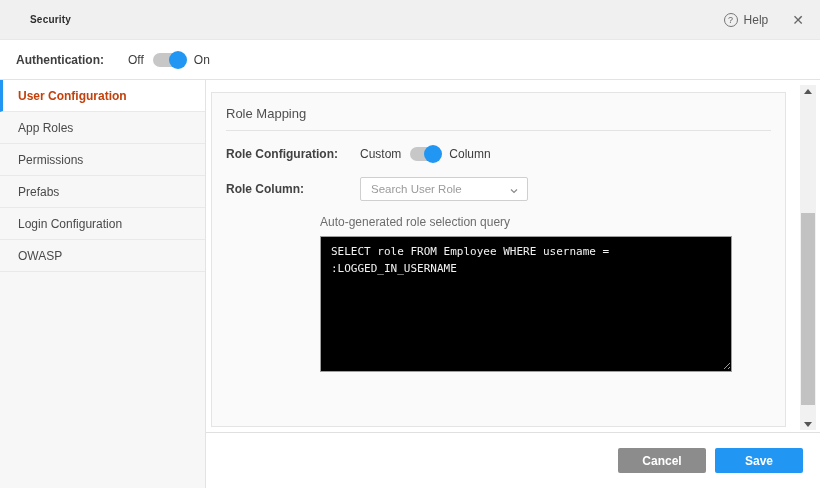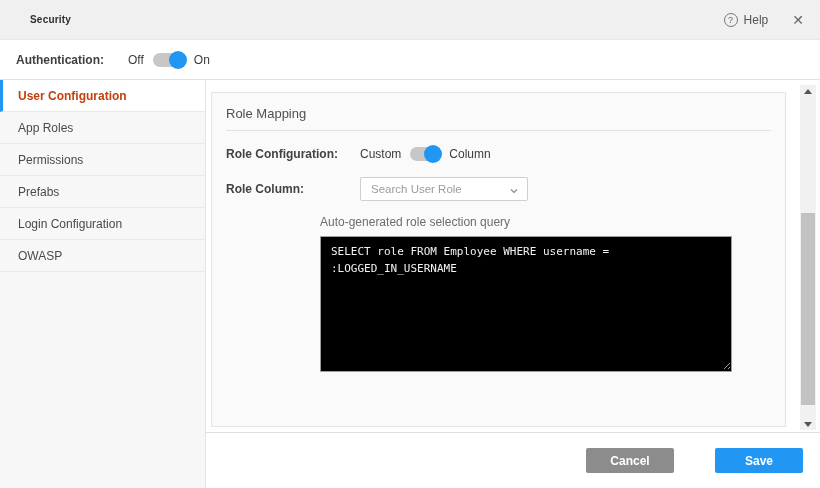--- a/index.html
+++ b/index.html
@@ -82,21 +82,21 @@
               border-top:5px solid #555; }
   .sb-thumb { position:absolute; left:1px; top:128px; width:14px; height:192px; background:#c2c2c2; cursor:pointer; }
 
   
   .main-divider { position:absolute; left:0; right:0; top:352px; border-top:1px solid #e0e0e0; }
   .footer { position:absolute; left:0; right:0; top:353px; bottom:0; background:#fff;
             display:flex; align-items:center; justify-content:flex-end; gap:9px; padding-right:17px; }
   .btn { min-width:88px; height:25px; border:none; border-radius:2px; font-size:12px;
          font-weight:700; color:#fff; cursor:pointer; font-family:"Liberation Sans", sans-serif; }
   .btn.cancel { background:#8c8c8c; }
-  .btn.save { background:#2196f3;margin-left:32px; }
+  .btn.save { background:#2196f3; }
 </style>
 </head>
 <body>
 
 <div class="window">
 
   <div class="header">
     <div class="header-title">Security</div>
     <div class="header-right">
       <div class="help-wrap">

